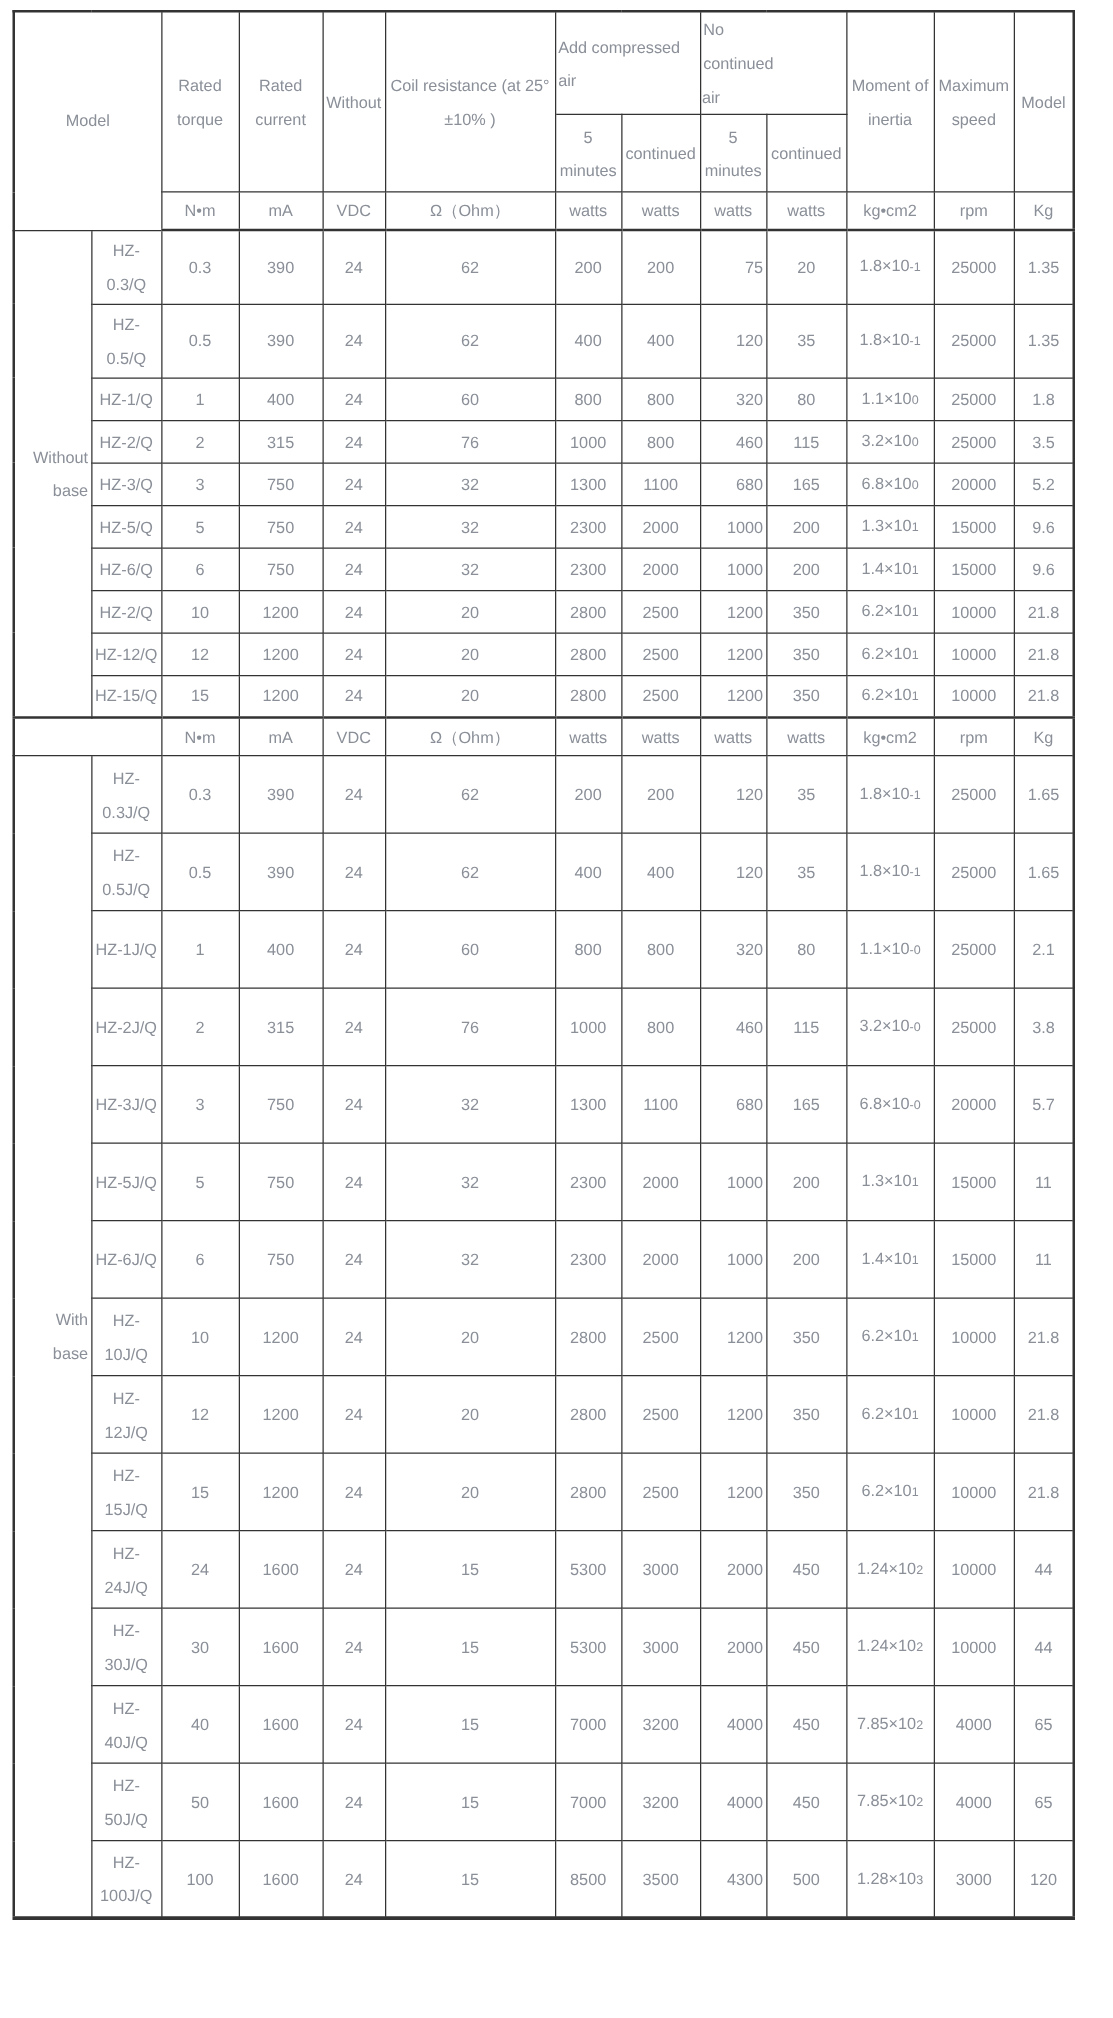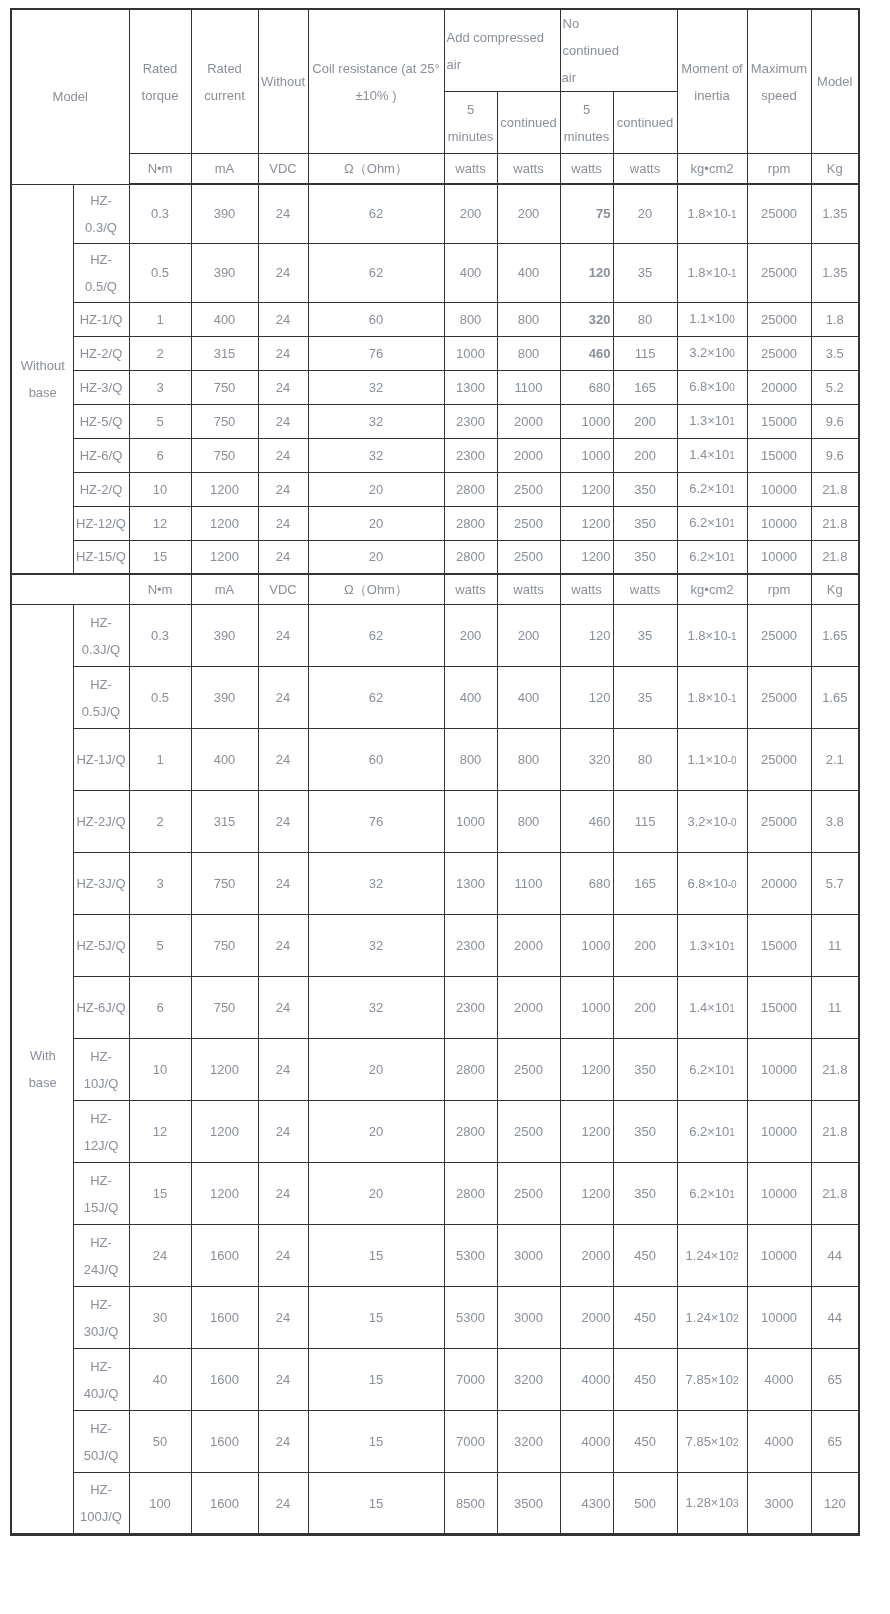--- a/index.html
+++ b/index.html
@@ -27,23 +27,23 @@
   }
   tr.r-head1{height:56px;}
   tr.r-head2{height:62px;}
   tr.r-units{height:28px;}
   tr.tall{height:59px;}
   tr.short{height:34px;}
   tr.tall2{height:62px;}
   tr.mid td{border-top:2px solid #333;}
   thead tr.r-units td{border-bottom:2px solid #333;}
   .c-left{text-align:center;}
-  .ctr{text-align:right;font-weight:bold;}
+  .ctr{text-align:right;}
   td.c-w3{text-align:right;}
-  td.c-base{text-align:center;vertical-align:middle;padding-left:3px;margin-top:32px;}
+  td.c-base{text-align:right;vertical-align:middle;padding-left:3px;margin-top:32px;}
   td.grp-add{vertical-align:middle;text-align:left;}
   td.grp-no{vertical-align:middle;text-align:left;padding:0 1px;}
   .jrow{display:flex;justify-content:space-between;padding:0 1px;flex-direction:column;}
   .exp{font-size:10px;}
   td.c-voltage{padding:1px 0;}
 </style>
 </head>
 <body>
 
 <table>

